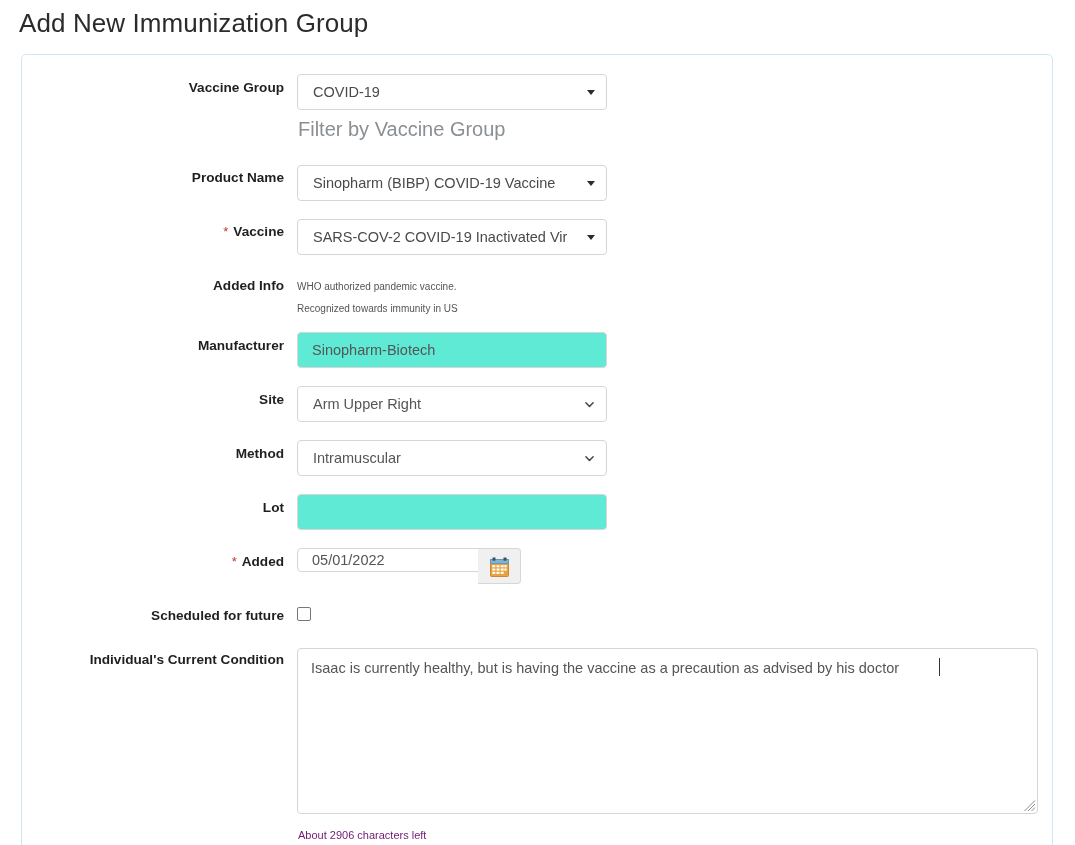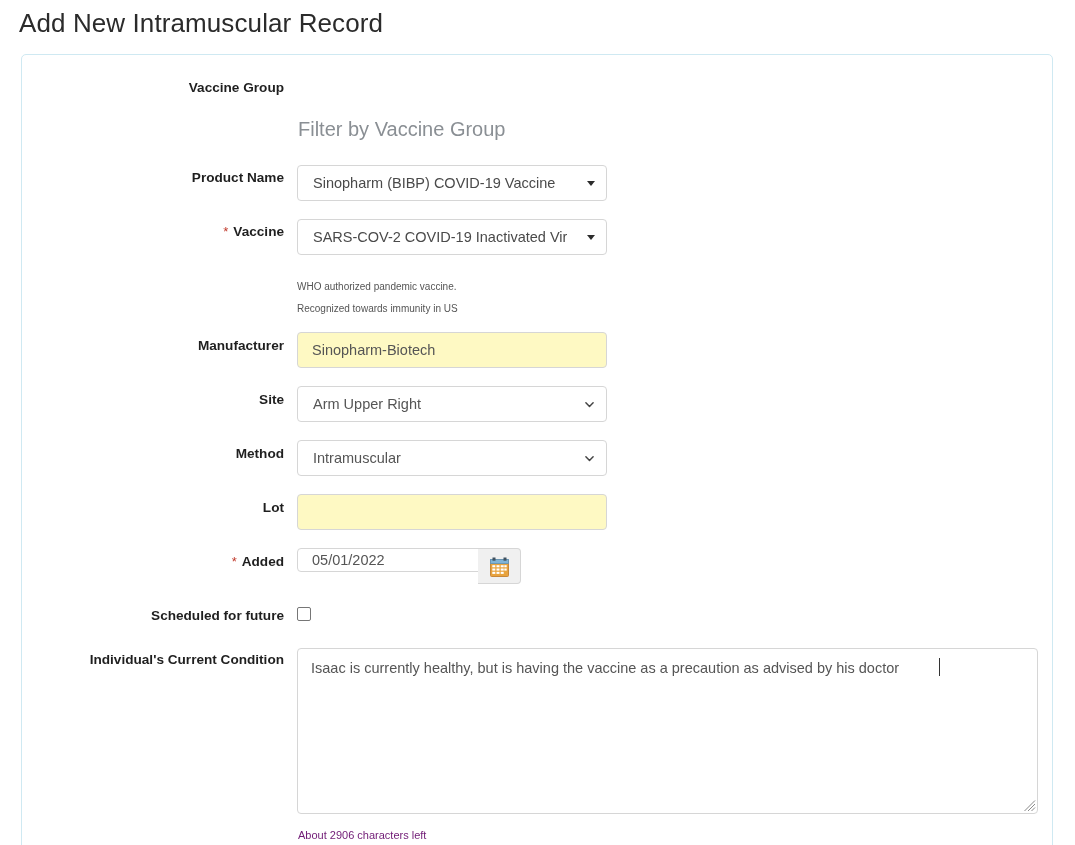--- a/index.html
+++ b/index.html
@@ -126,21 +126,21 @@
   }
 
   
   .txt {
     position: absolute;
     left: 275px;
     width: 310px;
     height: 36px;
     border: 1px solid #d6d6d6;
     border-radius: 4px;
-    background: #fef9c3;
+    background: #5eead4;
     box-sizing: border-box;
     font-family: "Liberation Sans", sans-serif;
     font-size: 14.5px;
     color: #555555;
     padding: 0 14px;
     outline: none;
   }
   .txt::placeholder { color: #999999; }
 
   
@@ -265,45 +265,52 @@
     left: 276px;
     top: 771px;
     font-size: 11px;
     color: #701a75;
     line-height: 18px;
   }
 </style>
 </head>
 <body>
 
-<div class="page-title">Add New Intramuscular Record</div>
+<div class="page-title">Add New Immunization Group</div>
 
 <div class="form-card">
 
   <div class="label-box" style="top:24px;">
     <span>Vaccine Group</span>
+  </div>
+  <div class="dd" style="top:19px;">
+    <span class="dd-text">COVID-19</span>
+    <span class="dd-caret"></span>
   </div>
   <div class="hint-text" style="top:65px;">Filter by Vaccine Group</div>
 
   <div class="label-box" style="top:114px;">
     <span>Product Name</span>
   </div>
   <div class="dd" style="top:110px;">
     <span class="dd-text">Sinopharm (BIBP) COVID-19 Vaccine</span>
     <span class="dd-caret"></span>
   </div>
 
   <div class="label-box" style="top:168px;">
     <span class="req-star">*</span><span>Vaccine</span>
   </div>
   <div class="dd narrow" style="top:164px;">
     <span class="dd-text">SARS-COV-2 COVID-19 Inactivated Vir</span>
     <span class="dd-caret"></span>
   </div>
 
+  <div class="label-box" style="top:222px;">
+    <span>Added Info</span>
+  </div>
   <div class="static-text" style="top:221px;">WHO authorized pandemic vaccine.
 Recognized towards immunity in US</div>
 
   <div class="label-box" style="top:282px;">
     <span>Manufacturer</span>
   </div>
   <input class="txt" style="top: 277px;" type="text" value="Sinopharm-Biotech">
 
   <div class="label-box" style="top:336px;">
     <span>Site</span>

